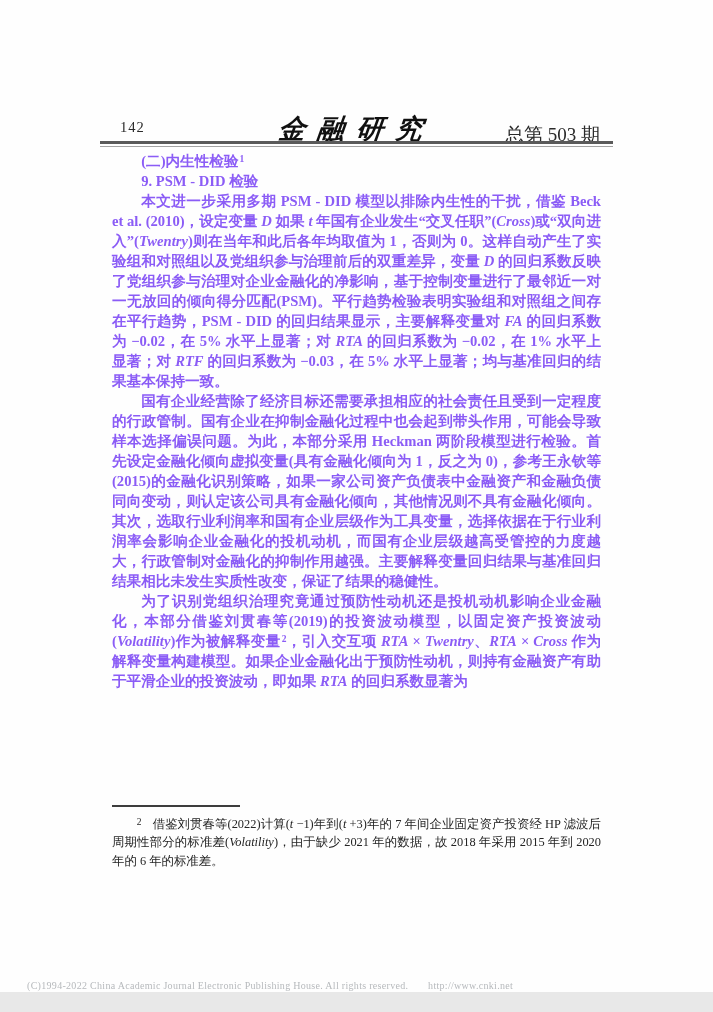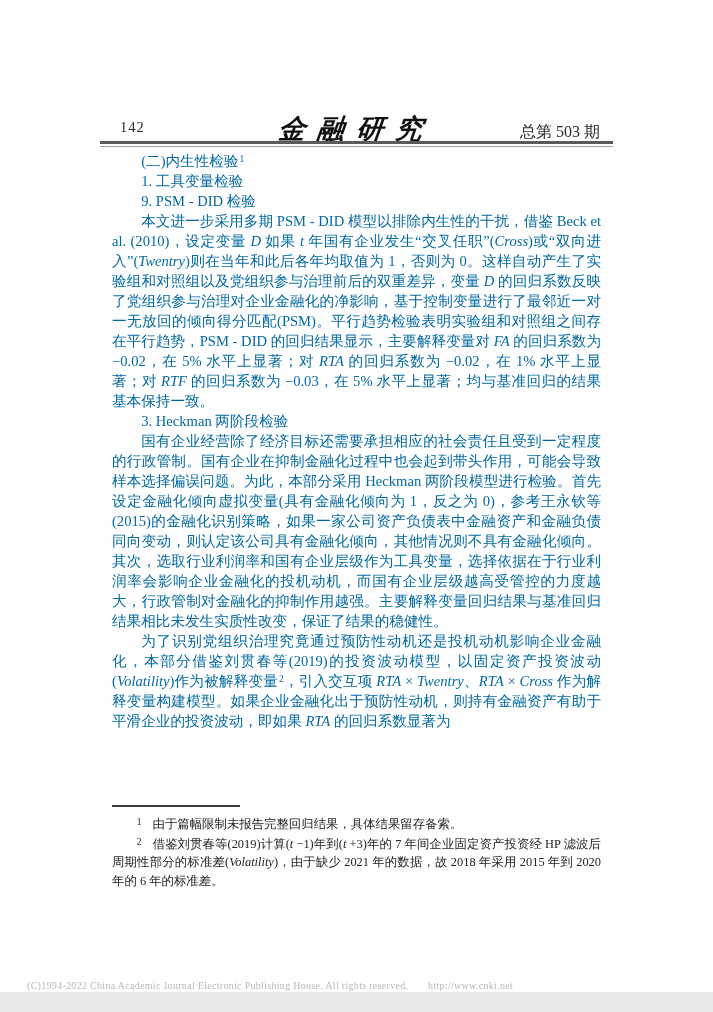--- a/index.html
+++ b/index.html
@@ -19,34 +19,35 @@
   }
   .journal-logo {
     position: absolute; top: 111px; left: 0; right: 0;
     text-align: center;
     font-size: 27px; font-weight: bold; font-style: italic;
     letter-spacing: 12px; color: #101010;
     transform: skewX(-6deg);
   }
   .header-issue {
     position: absolute; top: 122px; right: 113px;
-    font-size: 16px; color: #2a2a2a;
+    font-size: 19px; color: #2a2a2a;
   }
   .header-rule {
     position: absolute; left: 100px; top: 141px; width: 513px;
   }
   .rule-thick { height: 3px; background: #5a5a5a; }
   .rule-gap   { height: 1.5px; background: transparent; }
   .rule-thin  { height: 1.5px; background: #a3a3a3; }
 
   
   .article {
     position: absolute; left: 112px; top: 151px; width: 489px;
-    font-size: 14.6px; line-height: 20px; color: #0369a1;
+    font-size: 14.6px; line-height: 20px; color: #8b5cf6;
     text-align: justify;
+    font-weight: bold;
   }
   .article p { margin: 0; text-indent: 2em; }
   .var { font-style: italic; }
   sup.fn-ref {
     font-size: 9.5px; line-height: 0; vertical-align: 4px; margin-left: 1px;
   }
 
   
   .footnote-rule {
     position: absolute; left: 112px; top: 805px;
@@ -77,32 +78,29 @@
   <div class="journal-logo">金融研究</div>
   <span class="header-issue">总第 503 期</span>
   <div class="header-rule">
     <div class="rule-thick"></div>
     <div class="rule-gap"></div>
     <div class="rule-thin"></div>
   </div>
 
   <div class="article">
       <p class="section-heading"><span>(二)内生性检验</span><sup class="fn-ref">1</sup></p>
-      <p class="sub-heading"><span>1. 工具变量检验</span></p>
       <p class="sub-heading"><span>9. PSM - DID 检验</span></p>
       <p class="para"><span>本文进一步采用多期 PSM - DID 模型以排除内生性的干扰，借鉴 Beck et al. (2010)，设定变量 </span><span class="var">D</span><span> 如果 </span><span class="var">t</span><span> 年国有企业发生“交叉任职”(</span><span class="var">Cross</span><span>)或“双向进入”(</span><span class="var">Twentry</span><span>)则在当年和此后各年均取值为 1，否则为 0。这样自动产生了实验组和对照组以及党组织参与治理前后的双重差异，变量 </span><span class="var">D</span><span> 的回归系数反映了党组织参与治理对企业金融化的净影响，基于控制变量进行了最邻近一对一无放回的倾向得分匹配(PSM)。平行趋势检验表明实验组和对照组之间存在平行趋势，PSM - DID 的回归结果显示，主要解释变量对 </span><span class="var">FA</span><span> 的回归系数为 −0.02，在 5% 水平上显著；对 </span><span class="var">RTA</span><span> 的回归系数为 −0.02，在 1% 水平上显著；对 </span><span class="var">RTF</span><span> 的回归系数为 −0.03，在 5% 水平上显著；均与基准回归的结果基本保持一致。</span></p>
-      <p class="sub-heading"><span>3. Heckman 两阶段检验</span></p>
       <p class="para"><span>国有企业经营除了经济目标还需要承担相应的社会责任且受到一定程度的行政管制。国有企业在抑制金融化过程中也会起到带头作用，可能会导致样本选择偏误问题。为此，本部分采用 Heckman 两阶段模型进行检验。首先设定金融化倾向虚拟变量(具有金融化倾向为 1，反之为 0)，参考王永钦等(2015)的金融化识别策略，如果一家公司资产负债表中金融资产和金融负债同向变动，则认定该公司具有金融化倾向，其他情况则不具有金融化倾向。其次，选取行业利润率和国有企业层级作为工具变量，选择依据在于行业利润率会影响企业金融化的投机动机，而国有企业层级越高受管控的力度越大，行政管制对金融化的抑制作用越强。主要解释变量回归结果与基准回归结果相比未发生实质性改变，保证了结果的稳健性。</span></p>
       <p class="para"><span>为了识别党组织治理究竟通过预防性动机还是投机动机影响企业金融化，本部分借鉴刘贯春等(2019)的投资波动模型，以固定资产投资波动(</span><span class="var">Volatility</span><span>)作为被解释变量</span><sup class="fn-ref">2</sup><span>，引入交互项 </span><span class="var">RTA</span><span> × </span><span class="var">Twentry</span><span>、</span><span class="var">RTA</span><span> × </span><span class="var">Cross</span><span> 作为解释变量构建模型。如果企业金融化出于预防性动机，则持有金融资产有助于平滑企业的投资波动，即如果 </span><span class="var">RTA</span><span> 的回归系数显著为</span></p>
     </div>
 
   <div class="footnote-rule"></div>
   <div class="footnotes">
-      <p class="fn"><span class="fn-marker">1</span><span>由于篇幅限制未报告完整回归结果，具体结果留存备索。</span></p>
-      <p class="fn"><span class="fn-marker">2</span><span>借鉴刘贯春等(2019)计算(</span><span class="var">t</span><span> −1)年到(</span><span class="var">t</span><span> +3)年的 7 年间企业固定资产投资经 HP 滤波后周期性部分的标准差(</span><span class="var">Volatility</span><span>)，由于缺少 2021 年的数据，故 2018 年采用 2015 年到 2020 年的 6 年的标准差。</span></p>
+      <p class="fn"><span class="fn-marker">2</span><span>借鉴刘贯春等(2022)计算(</span><span class="var">t</span><span> −1)年到(</span><span class="var">t</span><span> +3)年的 7 年间企业固定资产投资经 HP 滤波后周期性部分的标准差(</span><span class="var">Volatility</span><span>)，由于缺少 2021 年的数据，故 2018 年采用 2015 年到 2020 年的 6 年的标准差。</span></p>
     </div>
 
   <div class="footer">
     <span>(C)1994-2022 China Academic Journal Electronic Publishing House. All rights reserved.</span>
     <span class="url">http://www.cnki.net</span>
   </div>
 
 </div>
 
 </body></html>

